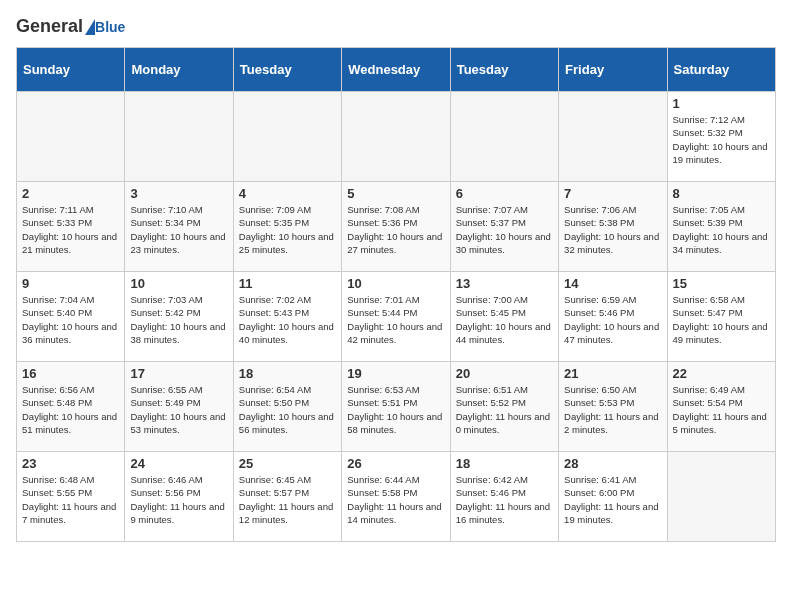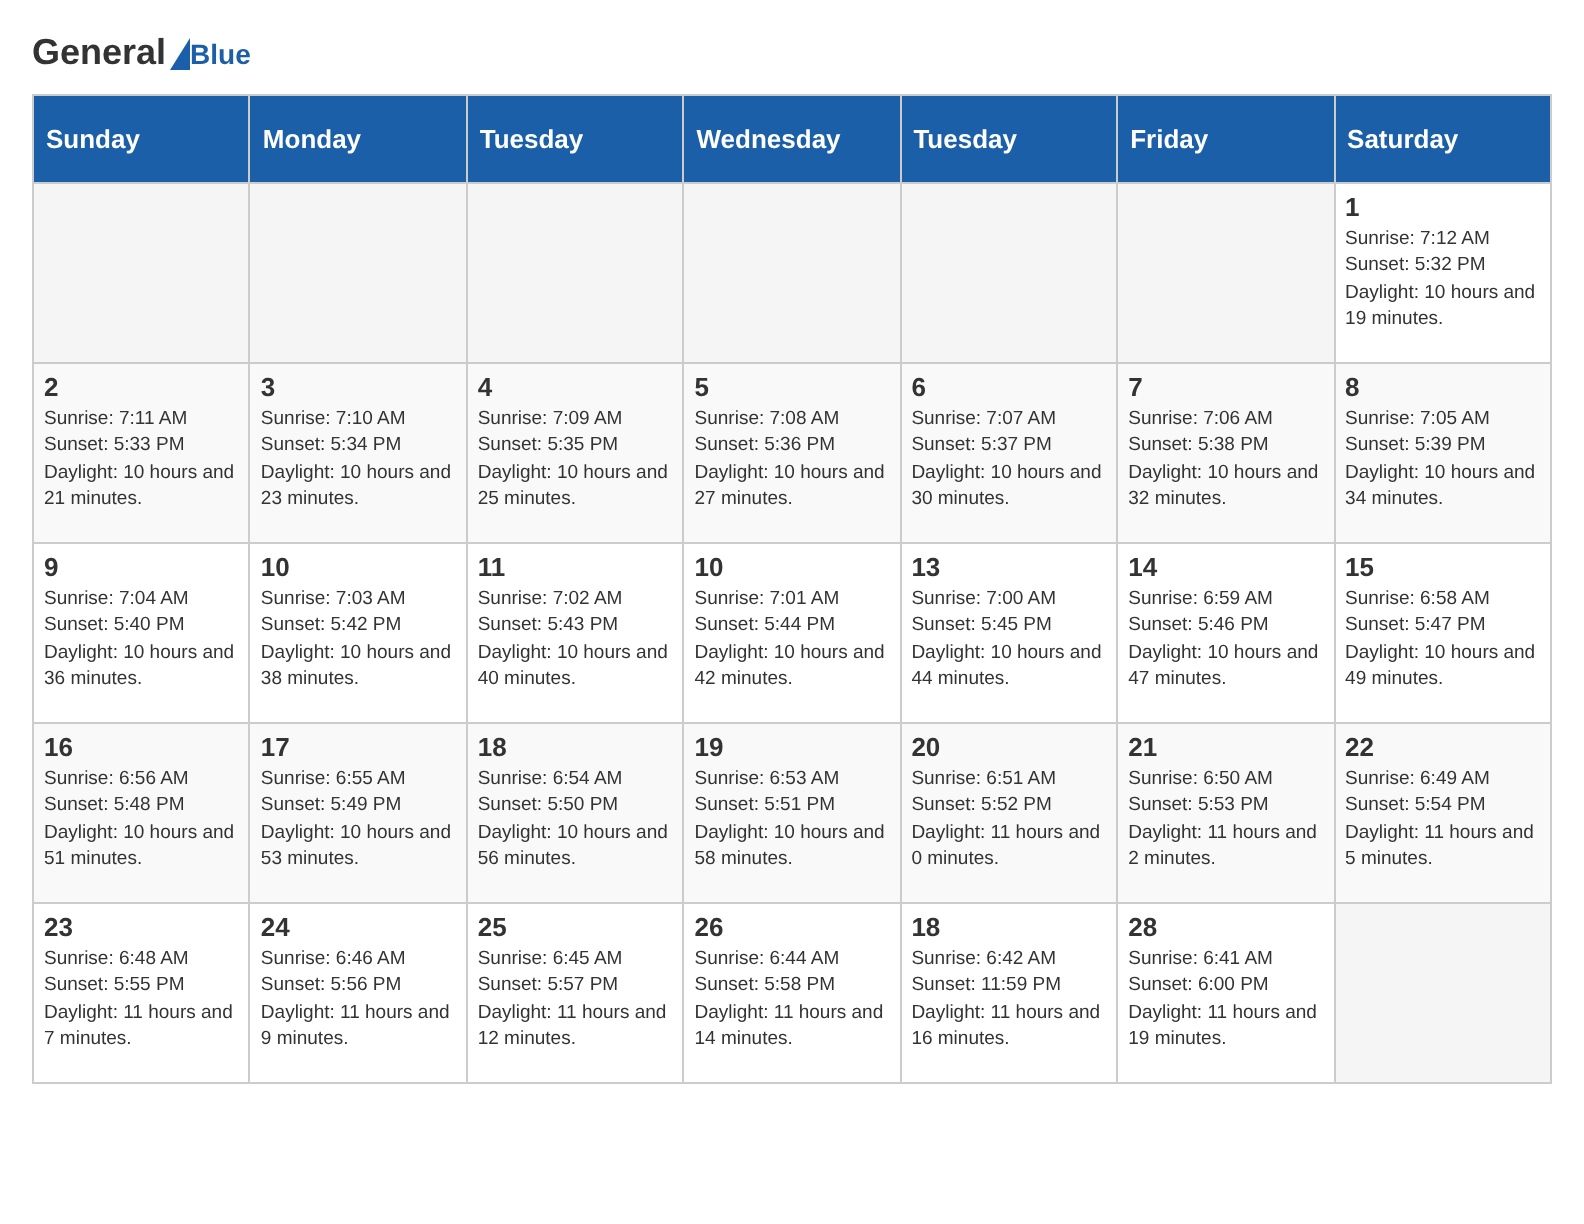--- a/index.html
+++ b/index.html
@@ -311,21 +311,21 @@
         <td>
           <span class="day-number">26</span>
           <div class="day-info">Sunrise: 6:44 AM
 Sunset: 5:58 PM
 Daylight: 11 hours
 and 14 minutes.</div>
         </td>
         <td>
           <span class="day-number">18</span>
           <div class="day-info">Sunrise: 6:42 AM
-Sunset: 11:59 PM
+Sunset: 5:46 PM
 Daylight: 11 hours
 and 16 minutes.</div>
         </td>
         <td>
           <span class="day-number">28</span>
           <div class="day-info">Sunrise: 6:41 AM
 Sunset: 6:00 PM
 Daylight: 11 hours
 and 19 minutes.</div>
         </td>

